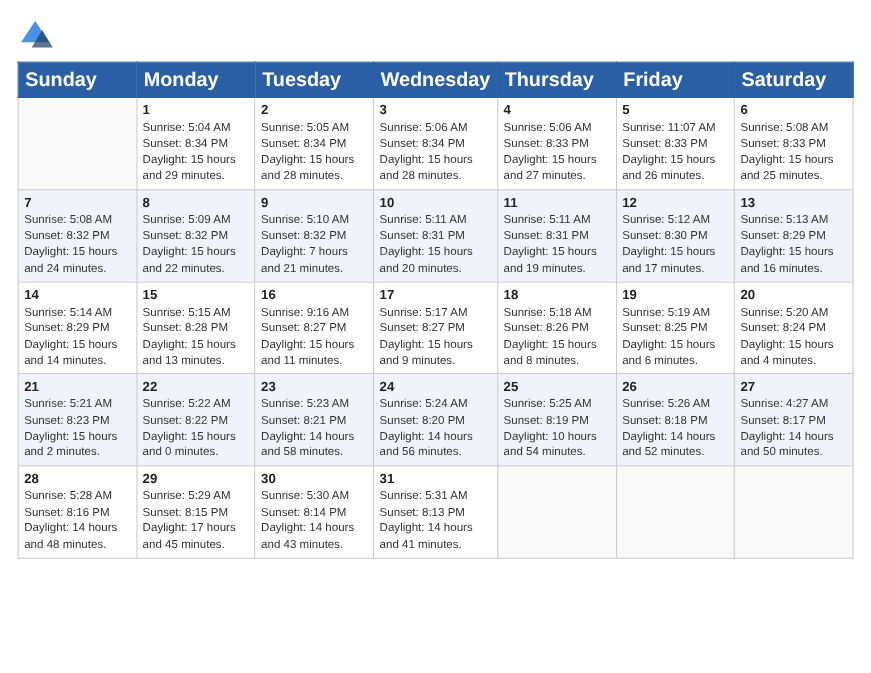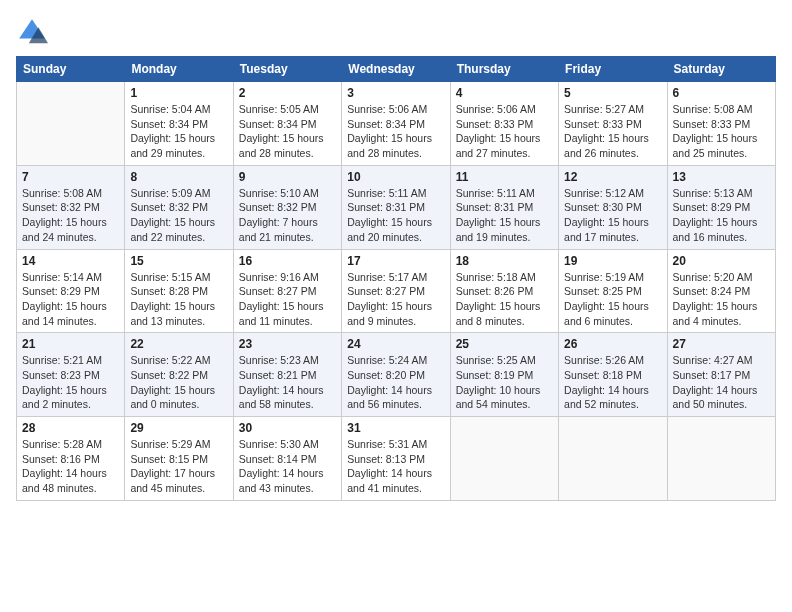--- a/index.html
+++ b/index.html
@@ -51,21 +51,21 @@
     .calendar {
       width: 100%;
       border-collapse: collapse;
       border: 1px solid #ccc;
     }
     .calendar th {
       background: #2a5fa5;
       color: #fff;
       text-align: left;
       padding: 5px 6px;
-      font-size: 12px;
+      font-size: 18px;
       border: 1px solid #2a5fa5;
     }
     .calendar td {
       border: 1px solid #ccc;
       vertical-align: top;
       padding: 4px 5px;
       width: 108px;
       min-height: 80px;
       background: #fff;
       font-size: 11px;
@@ -152,21 +152,21 @@
         <span class="day-num">4</span>
         <div class="day-info">
           <span>Sunrise: 5:06 AM</span><br>
           <span>Sunset: 8:33 PM</span><br>
           <span>Daylight: 15 hours and 27 minutes.</span>
         </div>
       </td>
         <td>
         <span class="day-num">5</span>
         <div class="day-info">
-          <span>Sunrise: 5:27 AM</span><br>
+          <span>Sunrise: 11:07 AM</span><br>
           <span>Sunset: 8:33 PM</span><br>
           <span>Daylight: 15 hours and 26 minutes.</span>
         </div>
       </td>
         <td>
         <span class="day-num">6</span>
         <div class="day-info">
           <span>Sunrise: 5:08 AM</span><br>
           <span>Sunset: 8:33 PM</span><br>
           <span>Daylight: 15 hours and 25 minutes.</span>

